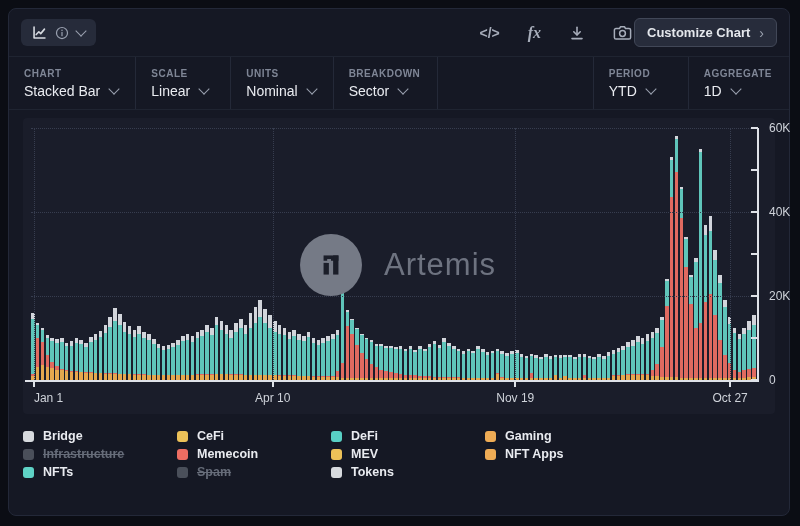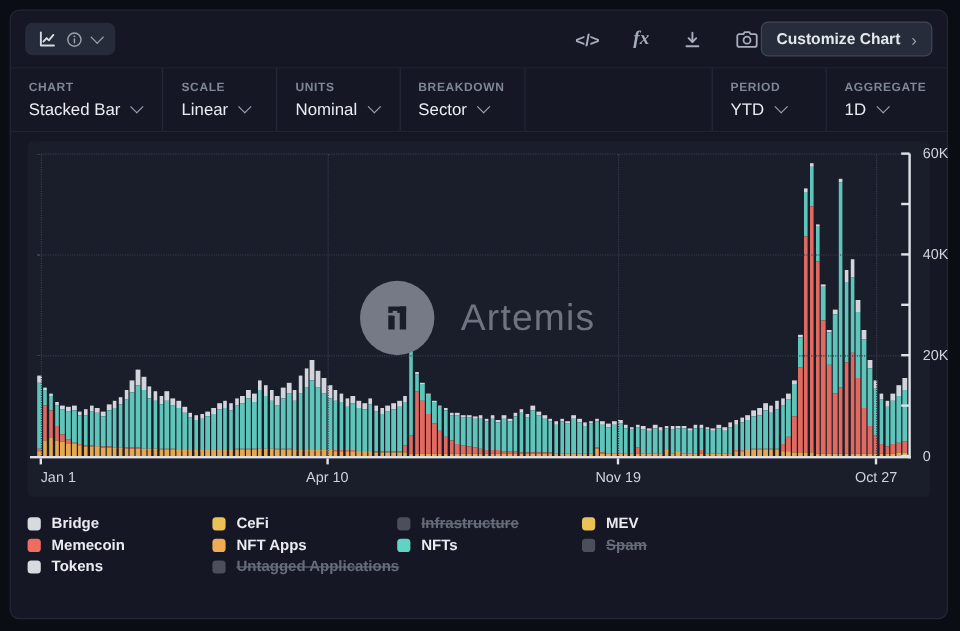--- a/index.html
+++ b/index.html
@@ -1094,47 +1094,51 @@
 
   <div class="legend">
       <div class="litem">
         <span class="lsw" style="background: rgb(215, 218, 222);"></span>
         <span class="llab">Bridge</span>
       </div>
       <div class="litem">
         <span class="lsw" style="background: rgb(236, 193, 88);"></span>
         <span class="llab">CeFi</span>
       </div>
+      <div class="litem">
+        <span class="lsw" style="background: rgb(88, 207, 196);"></span>
+        <span class="llab">DeFi</span>
+      </div>
+      <div class="litem">
+        <span class="lsw" style="background: rgb(239, 172, 85);"></span>
+        <span class="llab">Gaming</span>
+      </div>
       <div class="litem off">
         <span class="lsw" style="background: rgb(74, 79, 90);"></span>
         <span class="llab">Infrastructure</span>
       </div>
       <div class="litem">
+        <span class="lsw" style="background: rgb(237, 109, 98);"></span>
+        <span class="llab">Memecoin</span>
+      </div>
+      <div class="litem">
         <span class="lsw" style="background: rgb(236, 193, 88);"></span>
         <span class="llab">MEV</span>
-      </div>
-      <div class="litem">
-        <span class="lsw" style="background: rgb(237, 109, 98);"></span>
-        <span class="llab">Memecoin</span>
       </div>
       <div class="litem">
         <span class="lsw" style="background: rgb(239, 172, 85);"></span>
         <span class="llab">NFT Apps</span>
       </div>
       <div class="litem">
         <span class="lsw" style="background: rgb(95, 211, 198);"></span>
         <span class="llab">NFTs</span>
       </div>
       <div class="litem off">
         <span class="lsw" style="background: rgb(74, 79, 90);"></span>
         <span class="llab">Spam</span>
       </div>
       <div class="litem">
         <span class="lsw" style="background: rgb(215, 218, 222);"></span>
         <span class="llab">Tokens</span>
-      </div>
-      <div class="litem off">
-        <span class="lsw" style="background: rgb(74, 79, 90);"></span>
-        <span class="llab">Untagged Applications</span>
       </div>
     </div>
 
 </div>
 
 </body></html>

